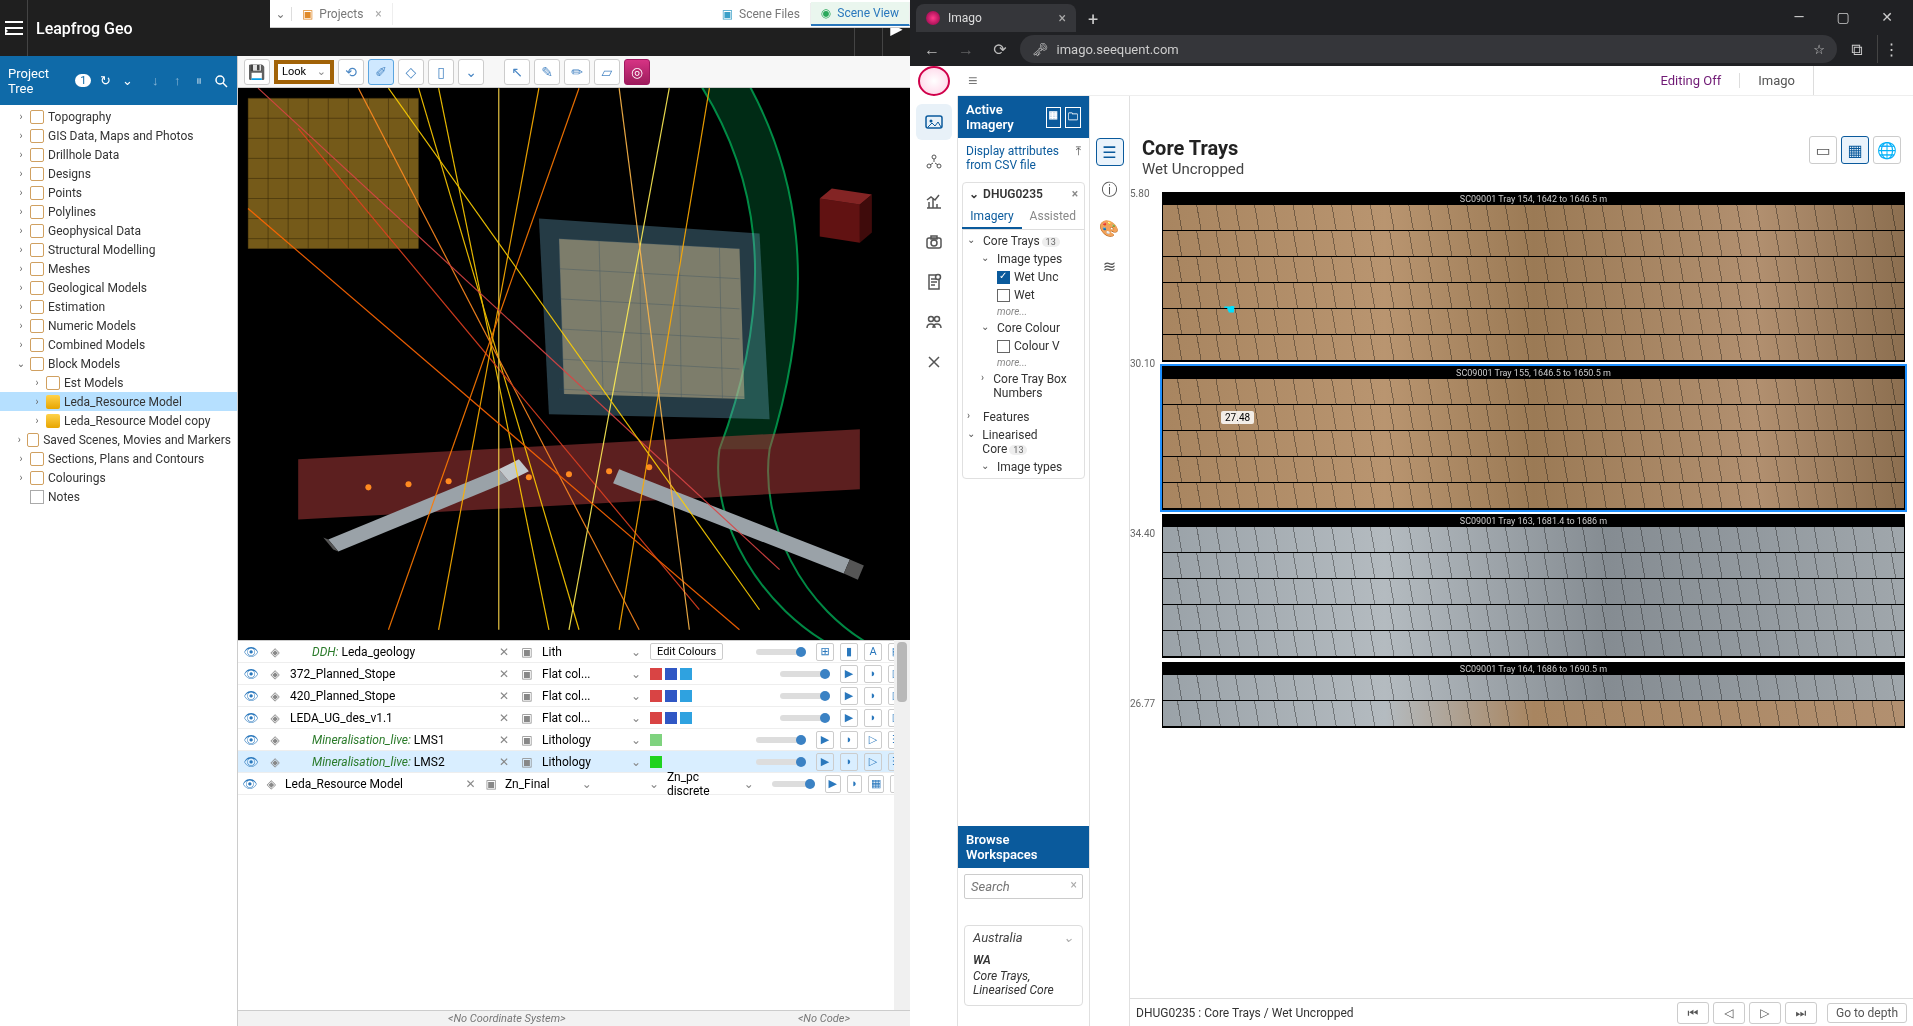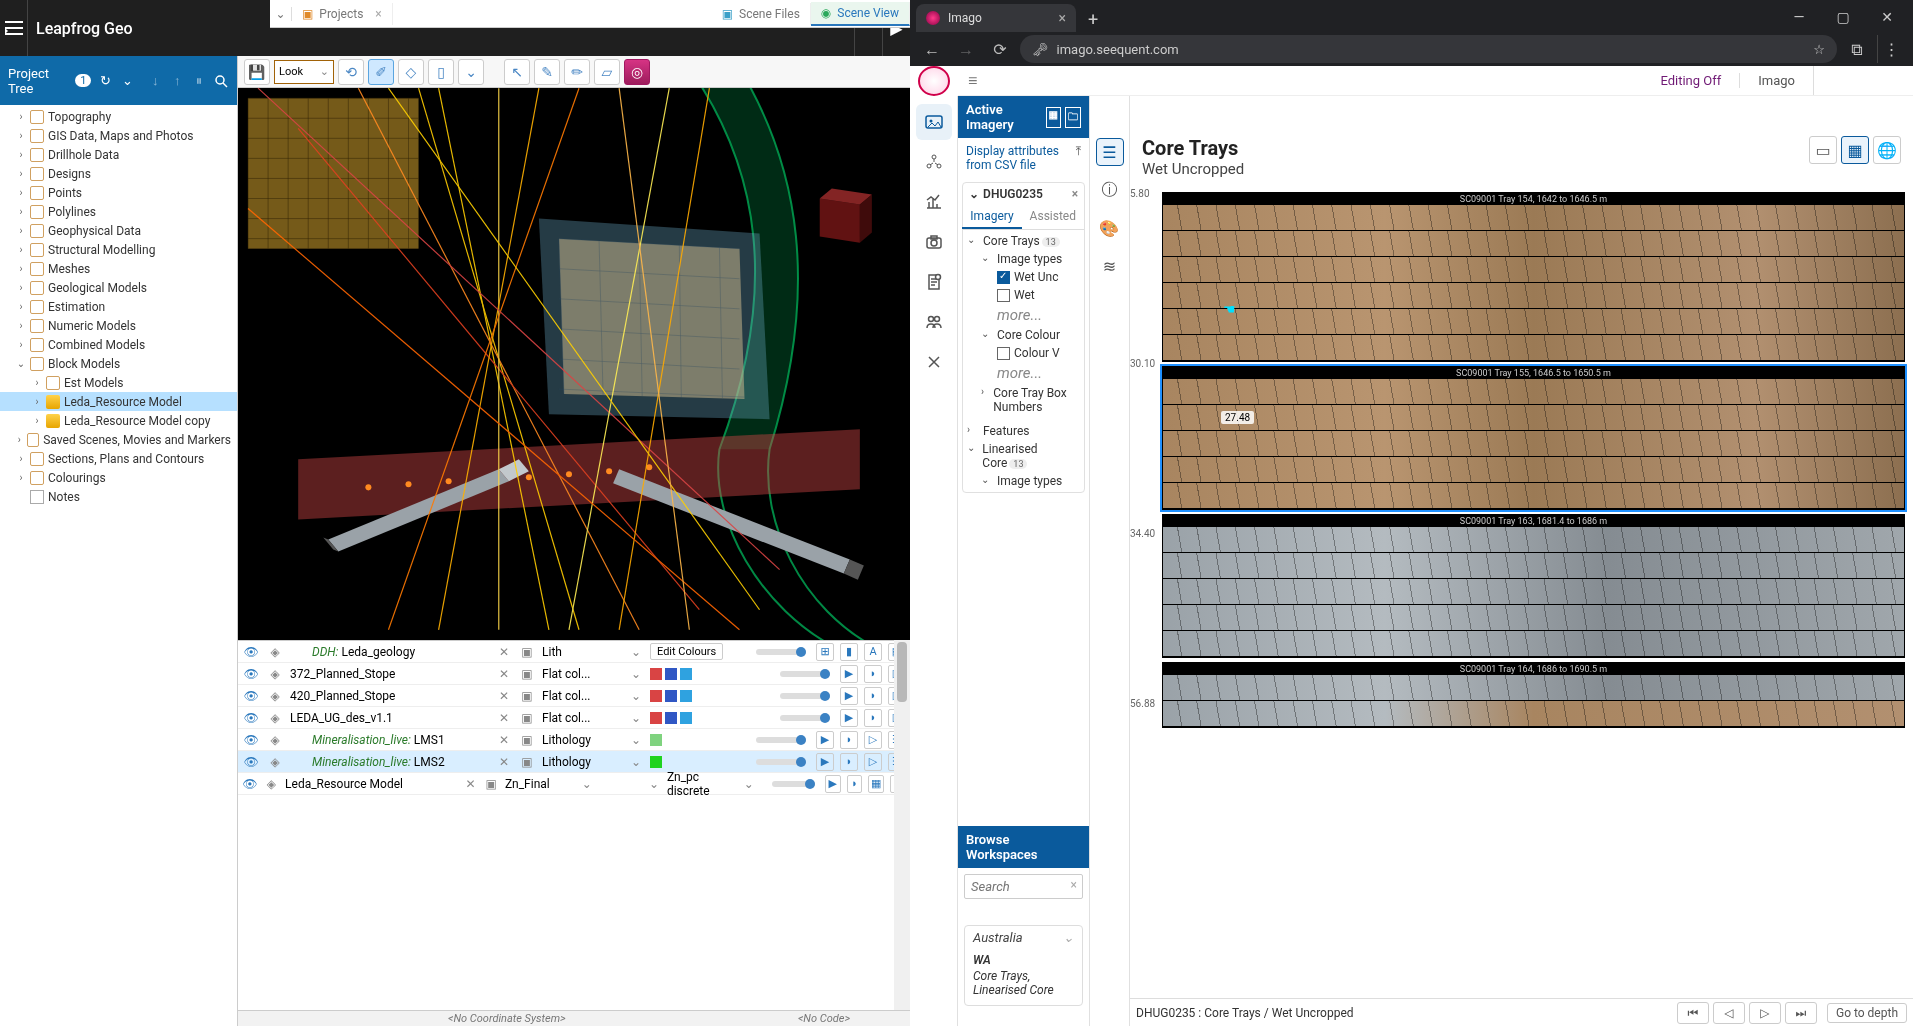--- a/index.html
+++ b/index.html
@@ -26,21 +26,21 @@
 .lf-node { display:flex; align-items:center; gap:4px; padding:1px 6px; height:19px; white-space:nowrap; }
 .lf-node.sel { background:#b6e0ff; }
 .lf-node .indent { display:inline-block; }
 .lf-chev { width:10px; color:#666; font-size:10px; text-align:center; }
 .lf-fold { width:14px; height:14px; background:#fff; border:1px solid #d0a060; border-radius:2px; display:inline-block; }
 .lf-cube { width:14px; height:14px; background:linear-gradient(#ffd24a,#e7a500); border-radius:2px; display:inline-block; }
 .lf-doc { width:14px; height:14px; background:#fff; border:1px solid #aaa; display:inline-block; }
 .lf-scene-toolbar { position:absolute; left:238px; right:0; top:56px; height:32px; background:#f7f7f7; border-bottom:1px solid #ccc; display:flex; align-items:center; gap:4px; padding:0 6px; font-size:12px; }
 .lf-tb-btn { width:26px; height:26px; border:1px solid #ccc; border-radius:3px; background:#fff; display:flex; align-items:center; justify-content:center; color:#4a87c4; font-size:14px; }
 .lf-tb-btn.active { background:#cfe8ff; border-color:#5aa5e0; }
-.lf-look { width:60px; height:24px; border:1px solid #a16207; background:#fff; font-size:11px; padding:0 4px; display:flex; align-items:center; }
+.lf-look { width:60px; height:24px; border:4px solid #a16207; background:#fff; font-size:11px; padding:0 4px; display:flex; align-items:center; }
 
 .lf-viewport { position:absolute; left:238px; right:0; top:88px; height:552px; background:#000; overflow:hidden; }
 .lf-viewport svg { width:100%; height:100%; }
 
 .lf-layerpanel { position:absolute; left:238px; right:0; top:640px; bottom:16px; background:#fff; border-top:1px solid #ccc; overflow-y:auto; font-size:12px; }
 .lf-layerrow { display:flex; align-items:center; height:22px; border-bottom:1px solid #eee; gap:6px; padding:0 4px; }
 .lf-layerrow.sel { background:#d9eeff; }
 .lf-layerrow .eye { width:18px; color:#2a78bd; text-align:center; }
 .lf-layerrow .cfg { width:18px; color:#888; text-align:center; }
 .lf-layerrow .nm { width:200px; overflow:hidden; text-overflow:ellipsis; white-space:nowrap; }
@@ -90,21 +90,21 @@
 .im-drill-hdr .x { margin-left:auto; color:#888; }
 .im-tabs2 { display:flex; border-bottom:1px solid #ddd; font-size:12px;justify-content:flex-end; }
 .im-tabs2 div { padding:4px 8px; color:#888; }
 .im-tabs2 .active { color:#0a5a9c; border-bottom:2px solid #0a5a9c; }
 .im-tree2 { padding:2px 0; font-size:12px; color:#333; }
 .im-tn { display:flex; align-items:flex-start; padding:2px 4px; gap:4px; }
 .im-tn .ch { width:12px; color:#555; font-size:10px; }
 .im-tn .cb { width:13px; height:13px; border:1px solid #666; display:inline-block; position:relative; flex-shrink:0; margin-top:1px; }
 .im-tn .cb.checked { background:#0a5a9c; border-color:#0a5a9c; }
 .im-tn .cb.checked::after { content:"✓"; color:#fff; font-size:10px; position:absolute; top:-2px; left:1px; }
-.im-tn .more { font-style:italic; color:#888; font-size:15px; }
+.im-tn .more { font-style:italic; color:#888; font-size:10px; }
 .im-tn .badge { font-size:9px; background:#eee; border-radius:6px; padding:0 4px; color:#666; margin-left:2px; }
 .im-browse { background:#0a5a9c; color:#fff; padding:6px 8px; font-size:13px; font-weight:600; margin-top:auto; }
 .im-search { margin:6px; position:relative; }
 .im-search input { width:100%; border:1px solid #ccc; padding:4px 6px; font-size:13px; font-style:italic; color:#888; border-radius:2px; }
 .im-search .x { position:absolute; right:6px; top:4px; color:#aaa; }
 .im-ws { margin:20px 6px; border:1px solid #ddd; border-radius:4px;font-style:italic; }
 .im-ws-hdr { padding:4px 8px; font-size:13px; display:flex; align-items:center; color:#444; }
 .im-ws-hdr .ch { margin-left:auto; color:#aaa; }
 .im-ws-body { padding:4px 8px 8px; font-size:12px; color:#333; }
 .im-ws-body .wa { font-weight:600; margin-bottom:2px; }
@@ -783,21 +783,21 @@
           <div class="tray">
             <div class="tray-hdr">SC09001 Tray 163, 1681.4 to 1686 m</div>
             <div class="tray-rows">
               <div class="core-row grey"></div>
               <div class="core-row grey"></div>
               <div class="core-row grey"></div>
               <div class="core-row grey"></div>
               <div class="core-row grey"></div>
             </div>
           </div>
-          <div class="im-depth" style="top: 514px;">56.88</div>
+          <div class="im-depth" style="top: 514px;">26.77</div>
           <div class="tray">
             <div class="tray-hdr">SC09001 Tray 164, 1686 to 1690.5 m</div>
             <div class="tray-rows">
               <div class="core-row grey"></div>
               <div class="core-row mix"></div>
             </div>
           </div>
         </div>
       <div class="im-footer">
         <span class="crumb">DHUG0235 : Core Trays / Wet Uncropped</span>

